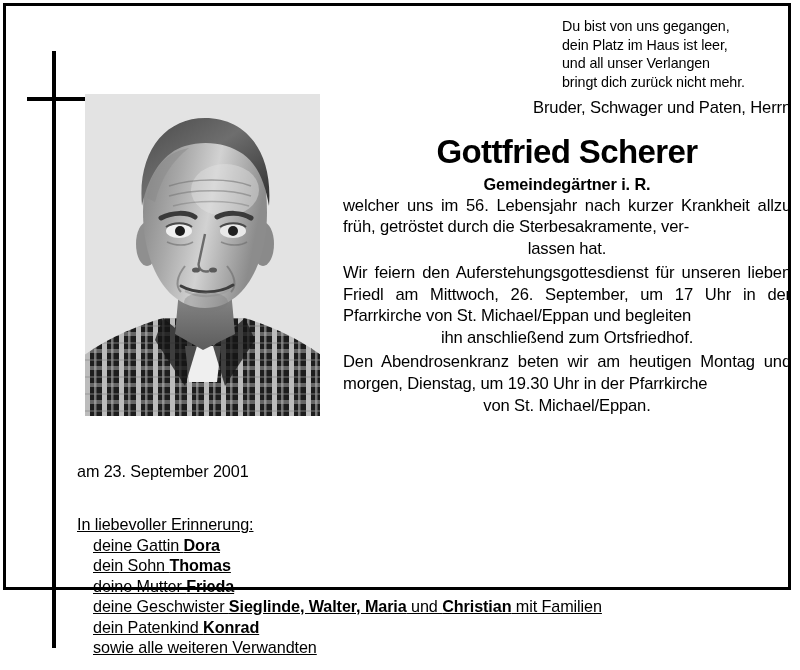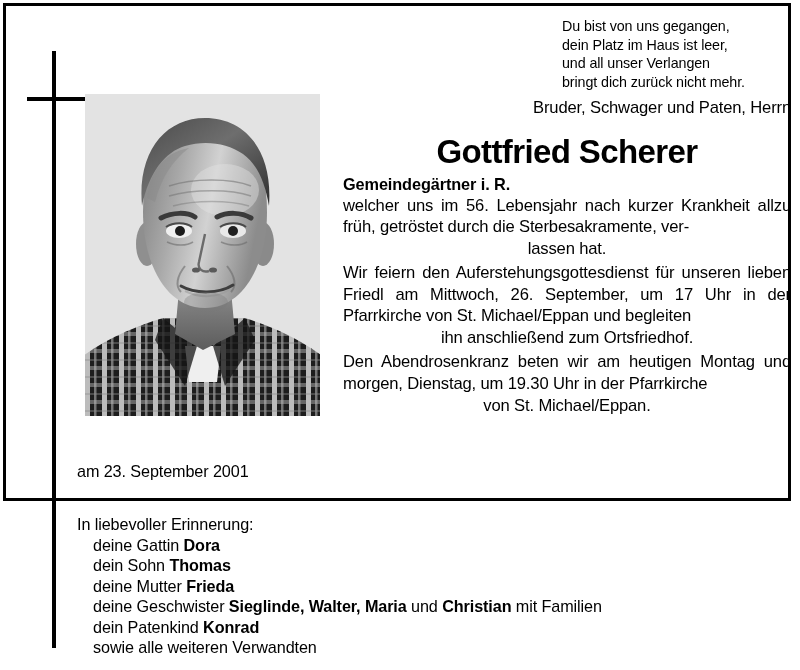--- a/index.html
+++ b/index.html
@@ -15,21 +15,21 @@
     color: #000000;
     overflow: hidden;
   }
 
   
   .notice {
     position: absolute;
     left: 3px;
     top: 3px;
     width: 788px;
-    height: 498px;
+    height: 587px;
     border: 3px solid #000000;
     box-sizing: border-box;
     background: #ffffff;
     padding-left: 26px;
   }
 
   .inner {
     position: absolute;
     left: 0; top: 0;
     width: 782px;
@@ -95,21 +95,21 @@
 
   .name {
     text-align: center;
     font-size: 33px;
     font-weight: bold;
     letter-spacing: -0.6px;
     margin-top: 14px;
     line-height: 36px;
   }
   .profession {
-    text-align: left;
+    text-align: center;
     font-size: 16.3px;
     font-weight: bold;
     letter-spacing: -0.1px;
     margin-top: 5px;
   }
 
   .para {
     font-size: 16.6px;
     line-height: 21.8px;
     letter-spacing: -0.15px;
@@ -135,20 +135,21 @@
   }
 
   .memory {
     position: absolute;
     left: 71px;
     top: 508px;
     width: 700px;
     font-size: 16.2px;
     line-height: 20.5px;
     letter-spacing: -0.1px;
+    text-decoration: underline;
   }
   .memory .indent {
     padding-left: 16px;
   }
   .memory b { font-weight: bold; }
 </style>
 </head>
 <body>
 
 <div class="notice">

